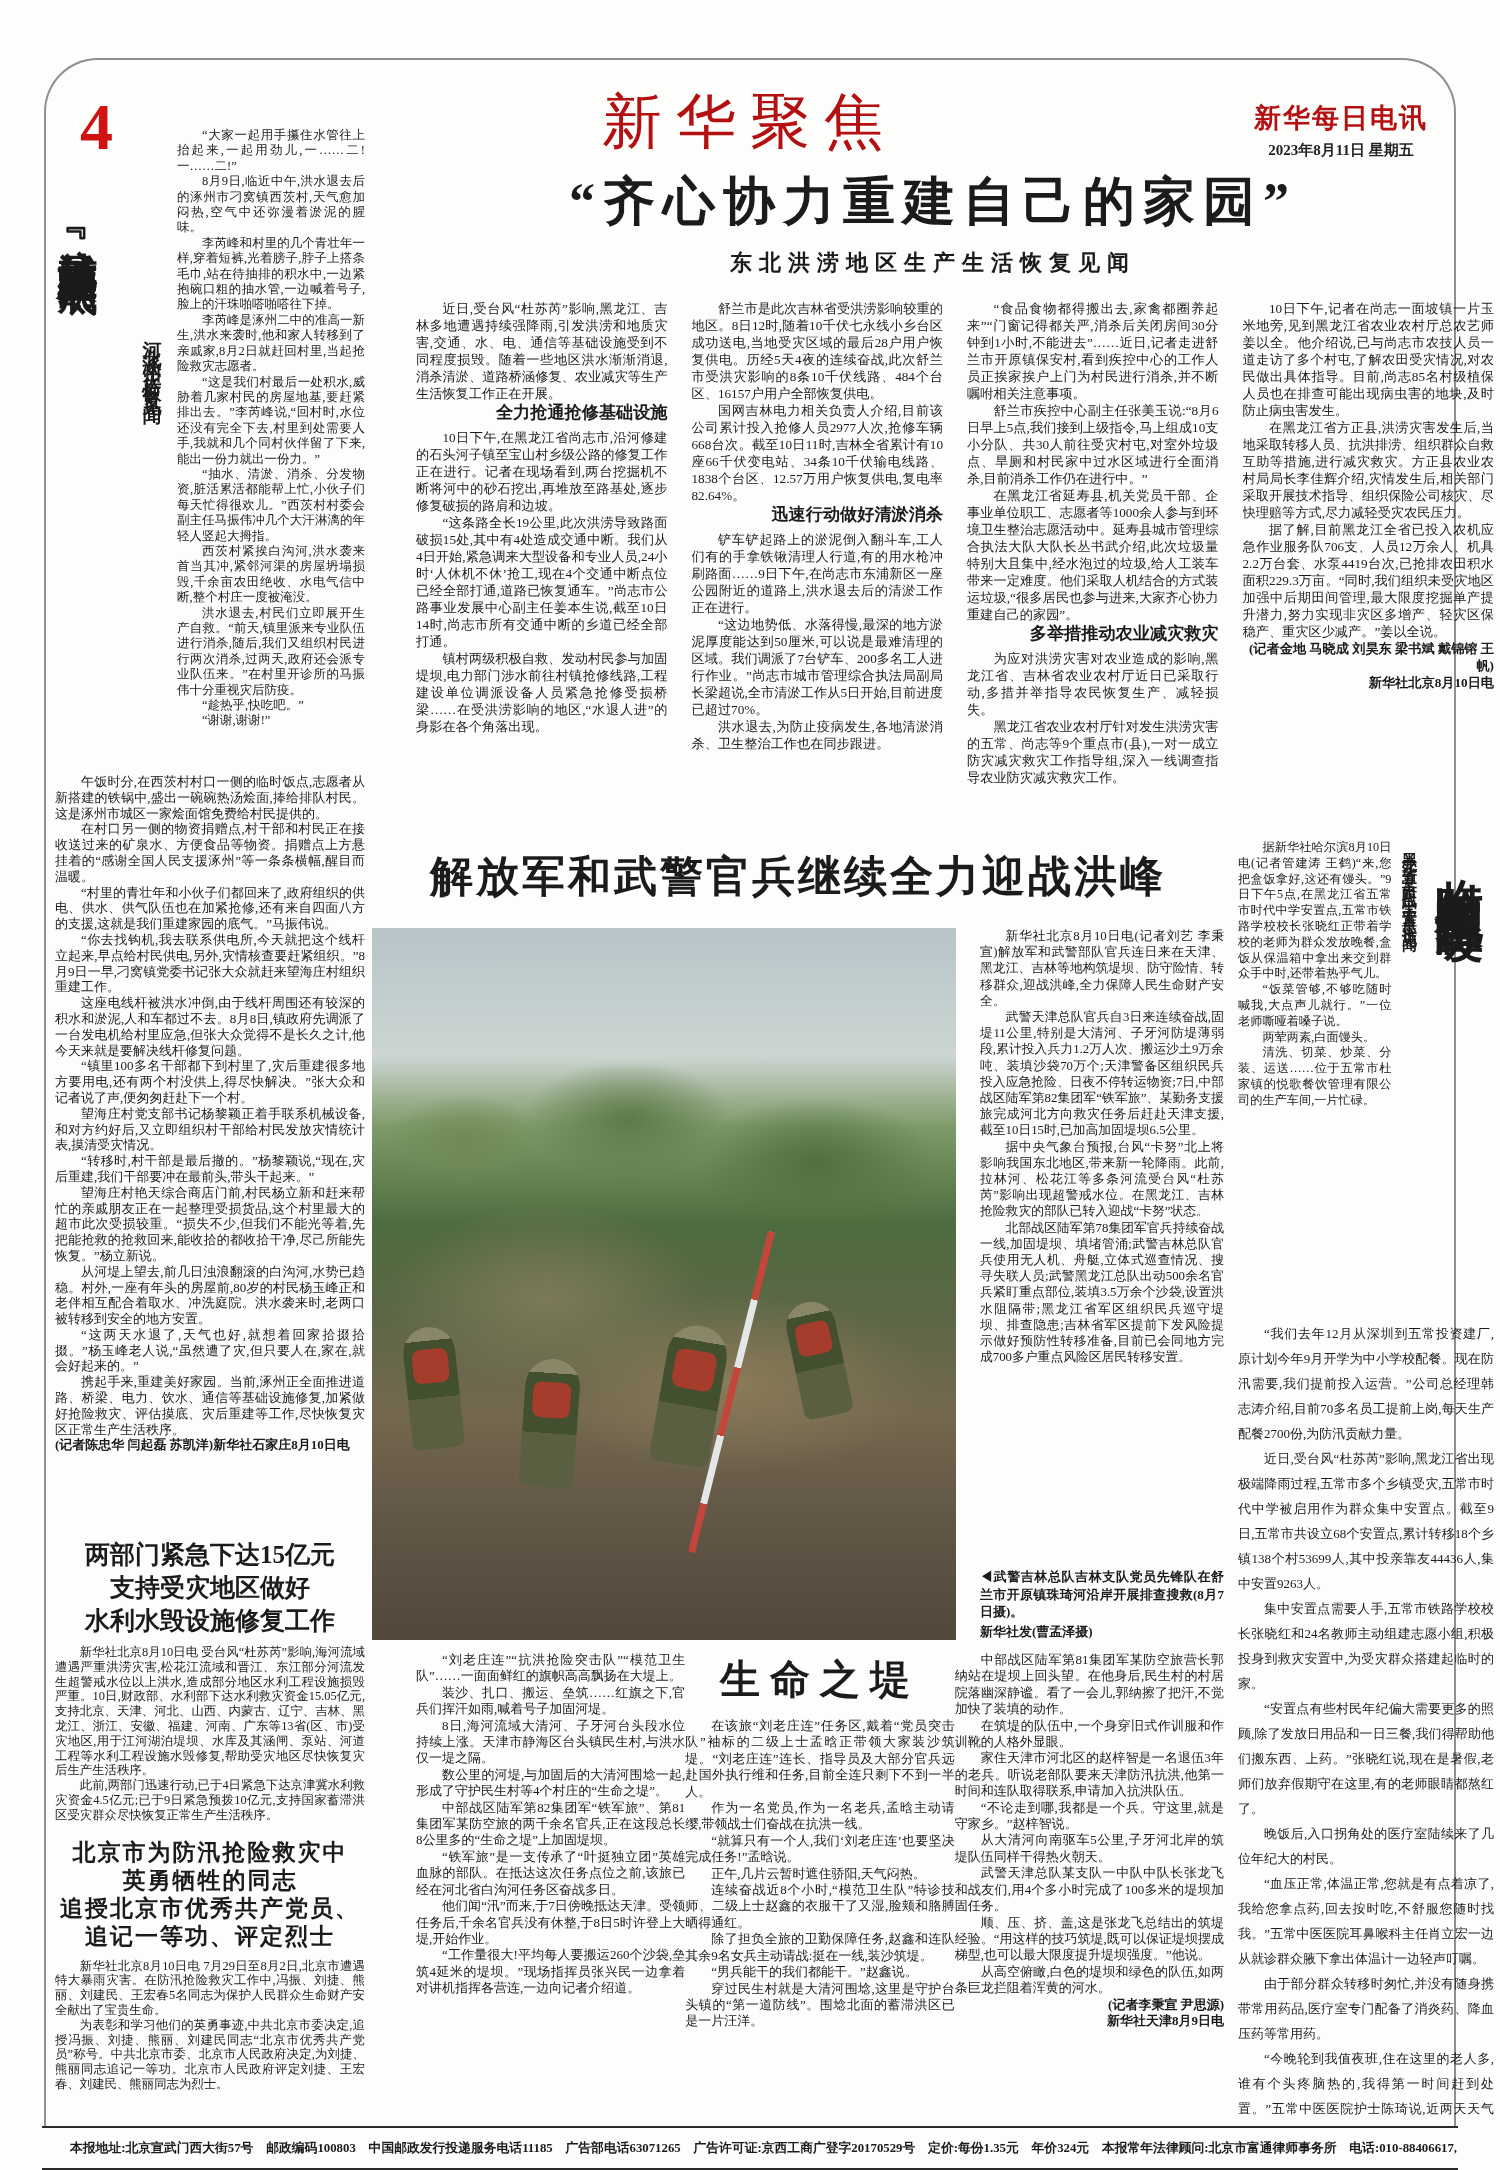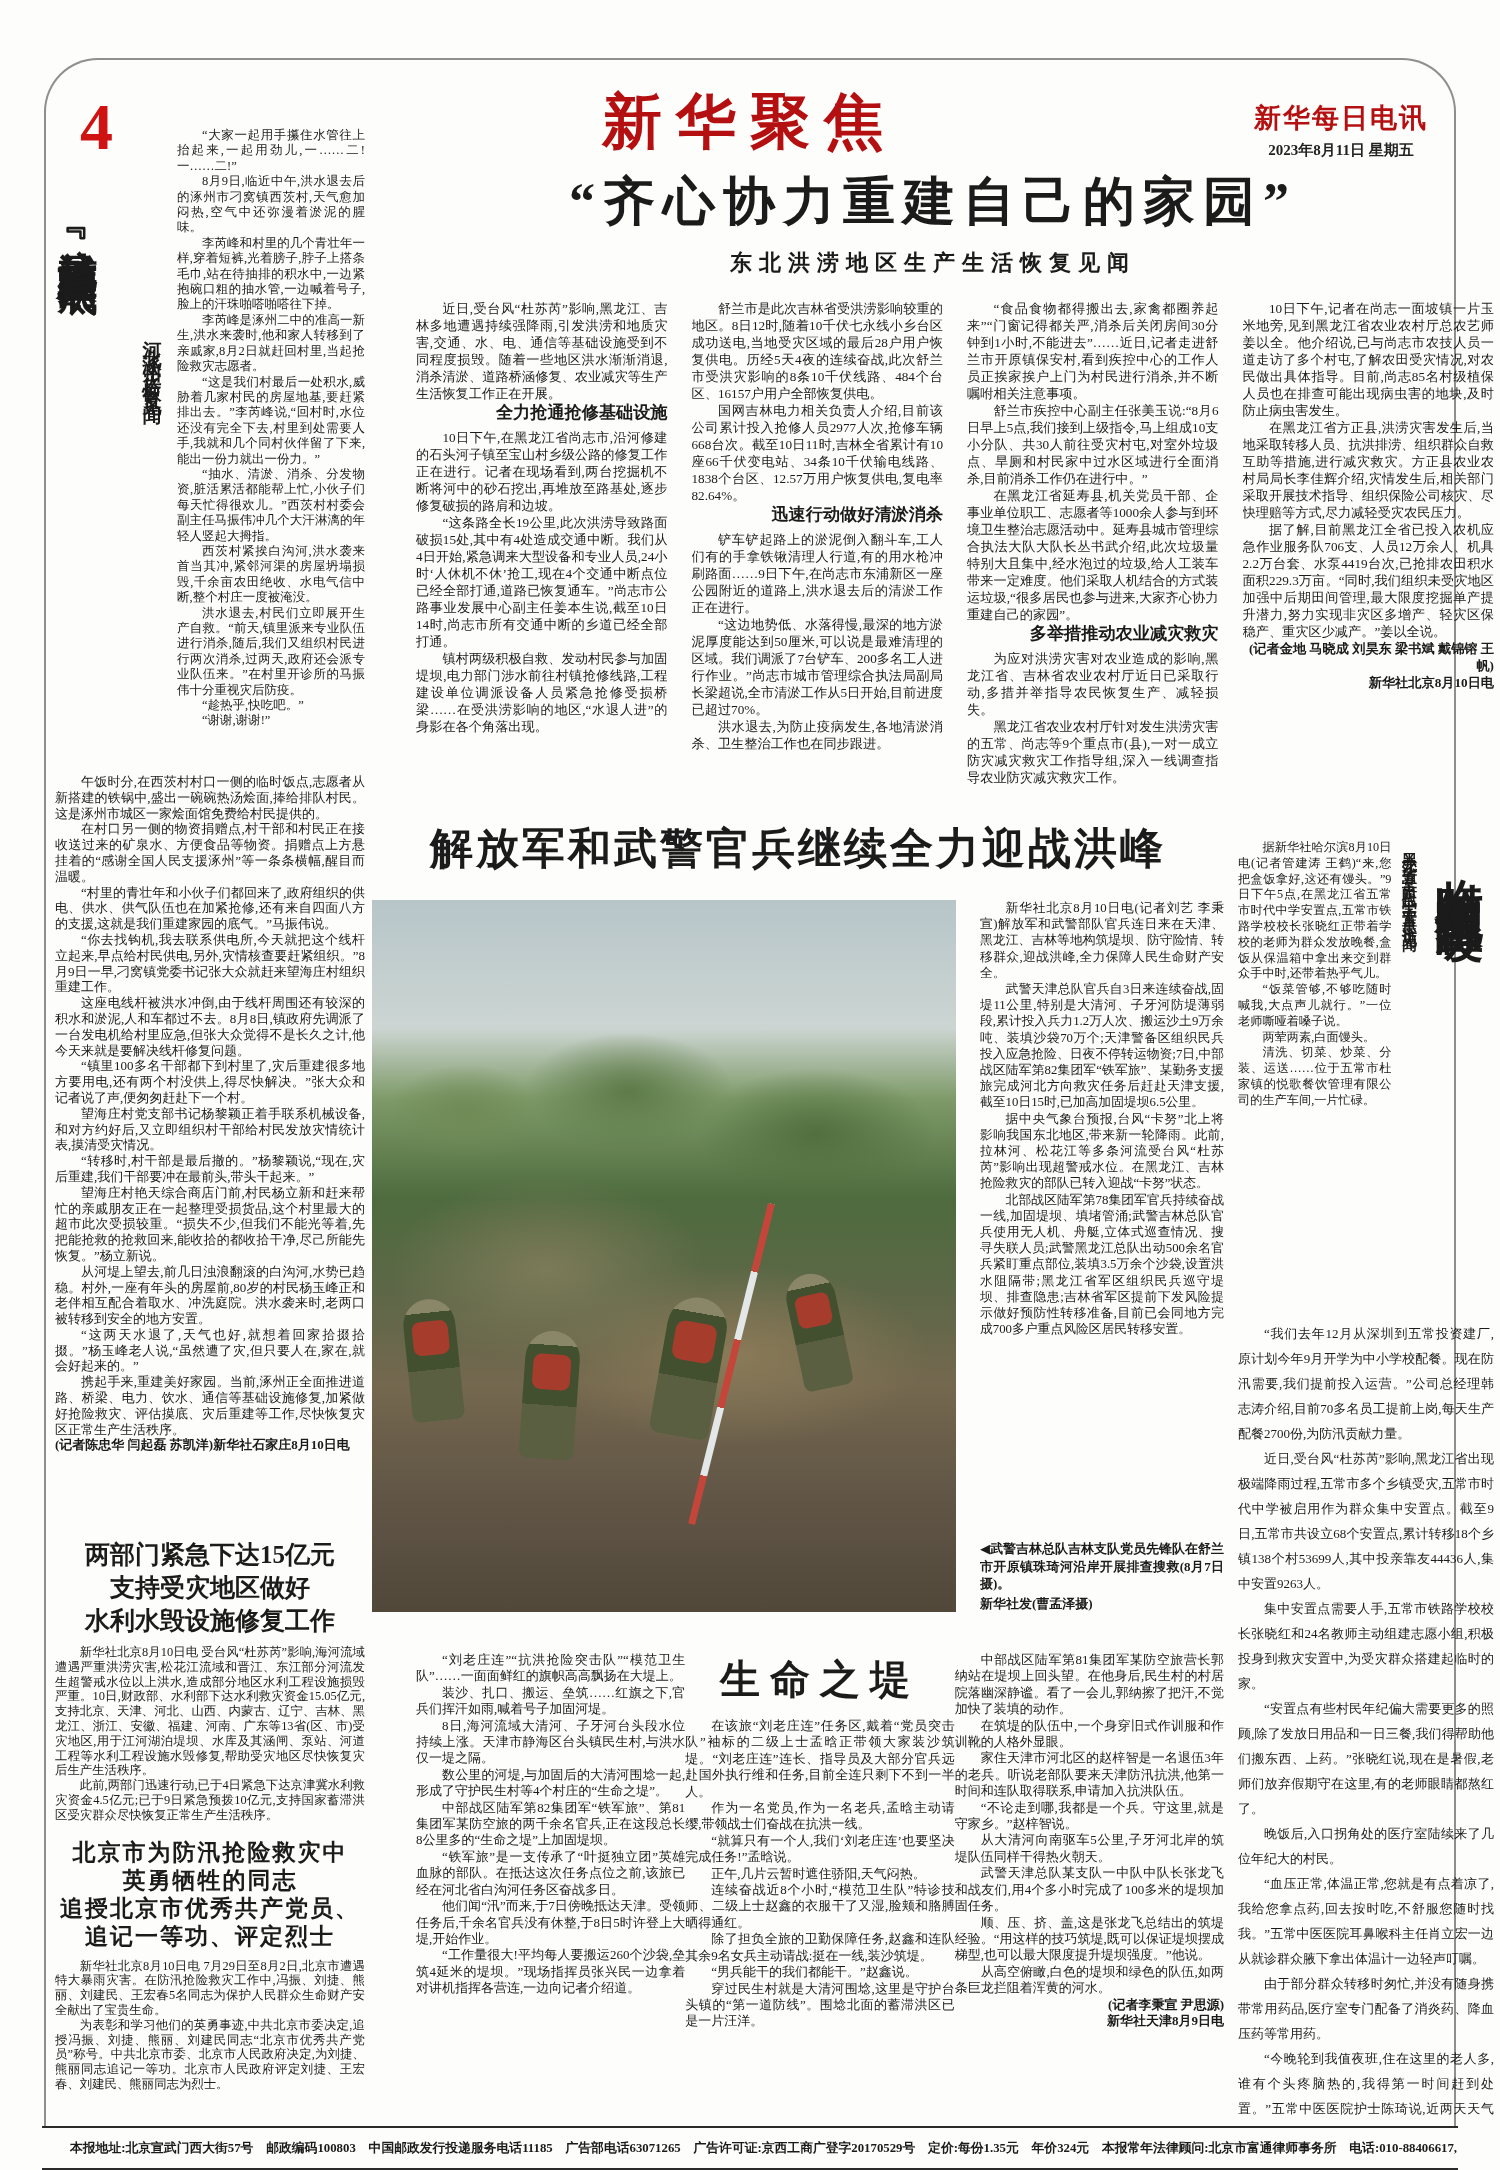--- a/index.html
+++ b/index.html
@@ -3,21 +3,21 @@
 <meta charset="utf-8">
 <style>
   html,body{margin:0;padding:0;}
   body{width:1500px;height:2170px;position:relative;background:#fdfdfb;color:#1b1b1b;
        font-family:"Liberation Serif","DejaVu Serif",serif;}
   #frame{position:absolute;left:44px;right:44px;top:58px;height:2068px;
          border:2px solid #8f8f8f;border-bottom:none;border-radius:54px 54px 0 0;}
   
   #page-num{position:absolute;left:80px;top:94px;font-size:66px;font-weight:bold;color:#cf1212;line-height:1;}
   #masthead{position:absolute;left:50%;top:92px;transform:translateX(-50%);
-            font-size:60px;font-weight:bold;color:#b41011;letter-spacing:14px;line-height:1;white-space:nowrap;}
+            font-size:60px;font-weight:normal;color:#b41011;letter-spacing:14px;line-height:1;white-space:nowrap;}
   #brand-box{position:absolute;right:72px;top:104px;text-align:center;}
   #brand{font-size:27px;font-weight:bold;color:#b41011;letter-spacing:2px;line-height:1.1;}
   #edition-date{font-size:15px;color:#222;margin-top:7px;font-weight:bold;}
   
   .np{margin:0;text-indent:2em;text-align:justify;}
   [data-type="h"]{text-indent:0;text-align:right;font-weight:700;
       font-family:"Liberation Sans","DejaVu Sans",sans-serif;font-size:1.3em;margin:2px 0 8px;}
   [data-type="by"]{text-indent:0;text-align:right;font-weight:700;}
   [data-type="byl"]{text-indent:0;font-weight:700;}
   [data-type="bighead"]{text-indent:0;text-align:center;font-weight:700;font-size:40px;line-height:1.3;
@@ -35,21 +35,21 @@
   .smallhead1{font-size:25px;line-height:33px;font-weight:bold;text-align:center;margin:12px 0 8px;}
   .smallhead2{font-size:23px;line-height:28px;font-weight:bold;text-align:center;letter-spacing:2px;margin:16px 0 8px;}
   .smallbody{font-size:12.4px;line-height:14.8px;overflow:hidden;}
   
   #main-article{position:absolute;left:372px;top:172px;width:1122px;}
   .mhead{font-size:52px;font-weight:bold;letter-spacing:8px;text-align:center;line-height:1.15;white-space:nowrap;}
   .msub{font-size:22px;font-weight:bold;letter-spacing:7px;text-align:center;margin-top:16px;}
   .mcols{display:flex;gap:24px;margin:22px 0 0 44px;height:540px;}
   .mcol{flex:1;overflow:hidden;font-size:13.2px;line-height:17px;}
   
-  #pla{position:absolute;left:372px;top:820px;width:852px;}
+  #pla{position:absolute;left:372px;top:848px;width:852px;font-family:Liberation Serif, serif;}
   .phead{font-size:43px;font-weight:bold;letter-spacing:3px;text-align:center;white-space:nowrap;}
   .prow{display:flex;gap:24px;margin-top:22px;}
   .photo{width:584px;height:712px;flex:none;position:relative;overflow:hidden;
     background:
       radial-gradient(110px 70px at 16% 30%, #6f8a55, transparent 70%),
       radial-gradient(150px 85px at 44% 27%, #5d7a48, transparent 70%),
       radial-gradient(170px 95px at 76% 33%, #52703f, transparent 70%),
       radial-gradient(220px 130px at 30% 52%, #7c7a58, transparent 72%),
       radial-gradient(260px 120px at 62% 64%, #8a7a58, transparent 75%),
       linear-gradient(180deg,#b7c5c9 0%,#ccd5d2 18%,#7e9a68 28%,#4e6b3e 42%,#5d6747 55%,#74684f 68%,#635747 82%,#51483a 100%);}

